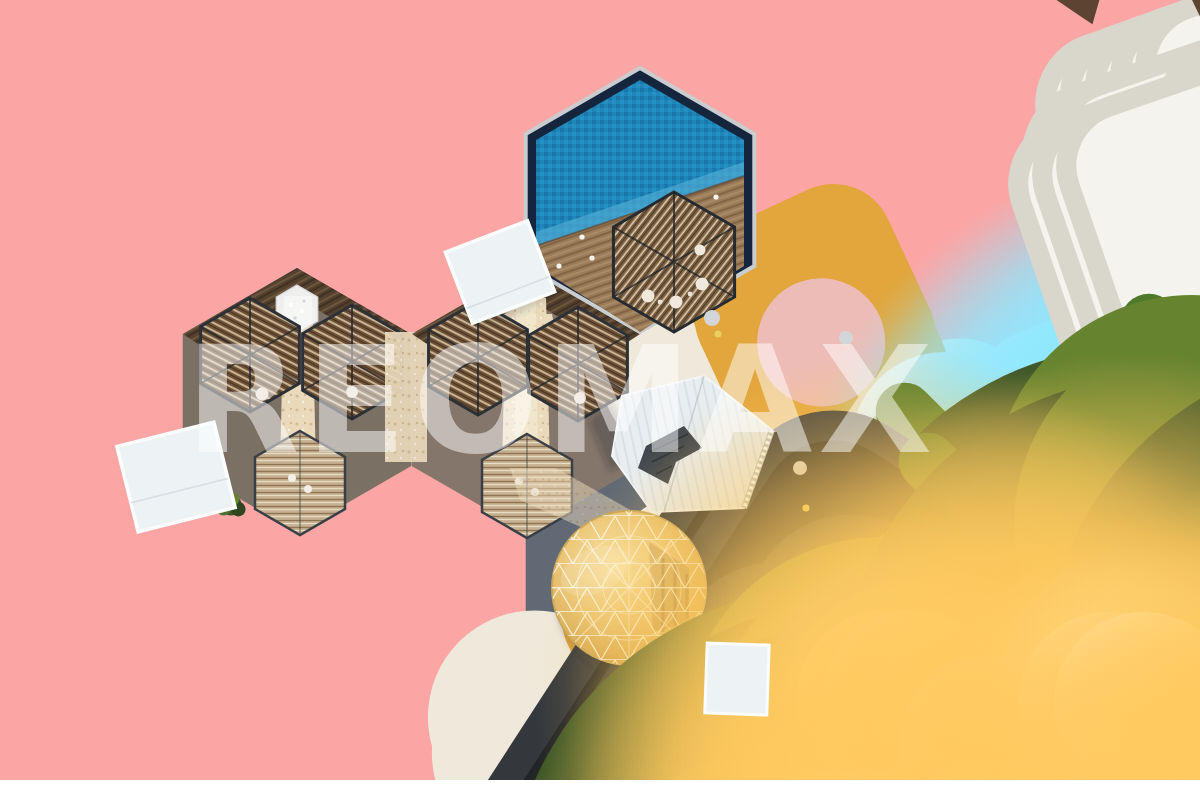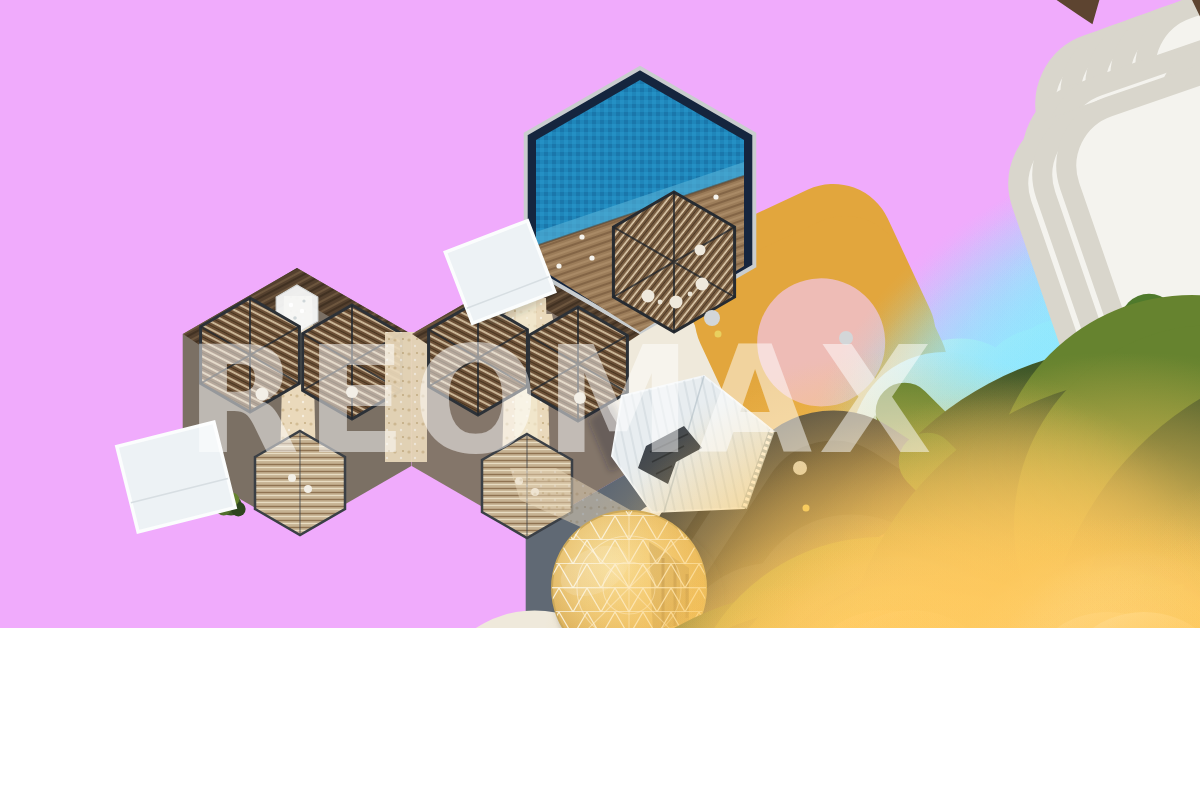--- a/index.html
+++ b/index.html
@@ -1,16 +1,16 @@
 <!DOCTYPE html>
 <html><head>
 <meta charset="utf-8">
 <style>
   html,body{margin:0;padding:0;background:#ffffff;}
-  .stage{position:relative;width:1200px;height:628px;background:#f0abfc;overflow:hidden;
+  .stage{position:relative;width:1200px;height:780px;background:#fca5a5;overflow:hidden;
          font-family:"DejaVu Sans",sans-serif;}
   svg{display:block}
   .wm{font-family:"DejaVu Sans",sans-serif;font-weight:bold;letter-spacing:6px;}
 </style>
 </head>
 <body>
 
 <div class="stage">
 <svg width="1200" height="800" viewBox="0 0 1200 800">
 <defs>

